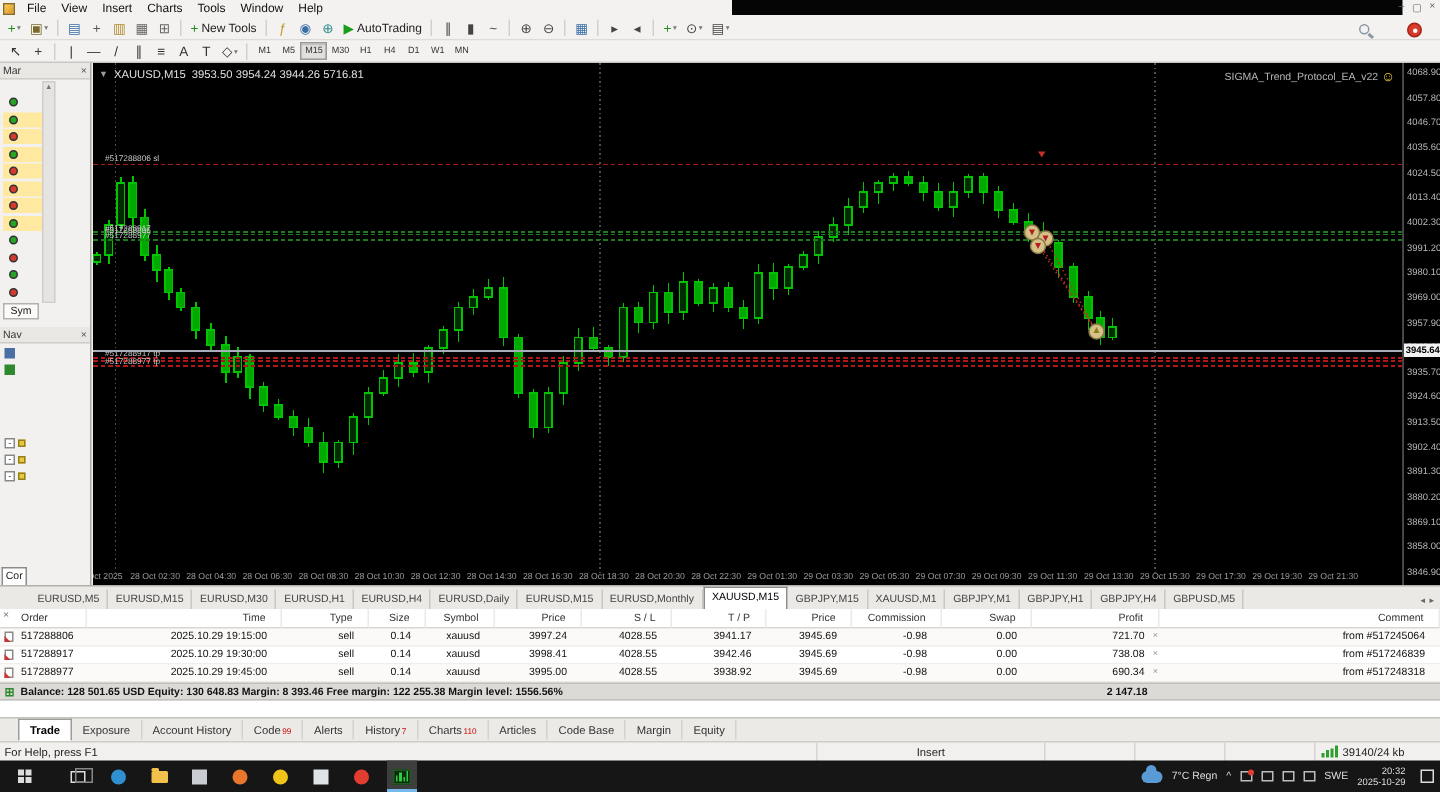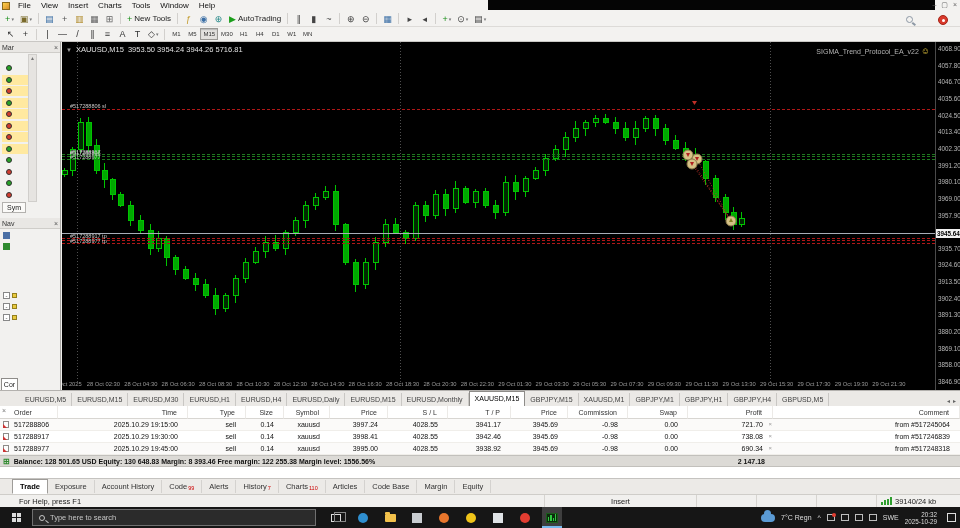--- a/index.html
+++ b/index.html
@@ -863,21 +863,21 @@
       </span>
       <span class="btab">
         <span>Margin</span>
       </span>
       <span class="btab">
         <span>Equity</span>
       </span>
     </div>
 
   <div class="abs" id="sbar">
-    <span style="padding-left:19px">For Help, press F1</span>
+    <span style="padding-left:3px">For Help, press F1</span>
     <span style="flex:1"></span>
     <span class="scell" style="width:152px">Insert</span>
     <span class="scell" style="width:60px"></span>
     <span class="scell" style="width:60px"></span>
     <span class="scell" style="width:60px"></span>
     <span class="scell" id="kbcell">
       <span class="bars">
           <i style="height:3px"></i>
           <i style="height:5px"></i>
           <i style="height:6px"></i>
@@ -888,24 +888,20 @@
   </div>
 
   <div class="abs" id="taskbar">
     <div id="start">
       <span class="winlogo">
           <i></i>
           <i></i>
           <i></i>
           <i></i>
         </span>
-    </div>
-    <div id="tsearch">
-      <span class="maglass"></span>
-      <span>Type here to search</span>
     </div>
     <div id="taskicons">
         <span class="tk">
           <span class="tv"></span>
         </span>
         <span class="tk">
           <span class="circ" style="background: rgb(47, 143, 208);"></span>
         </span>
         <span class="tk">
           <span class="folder"></span>

